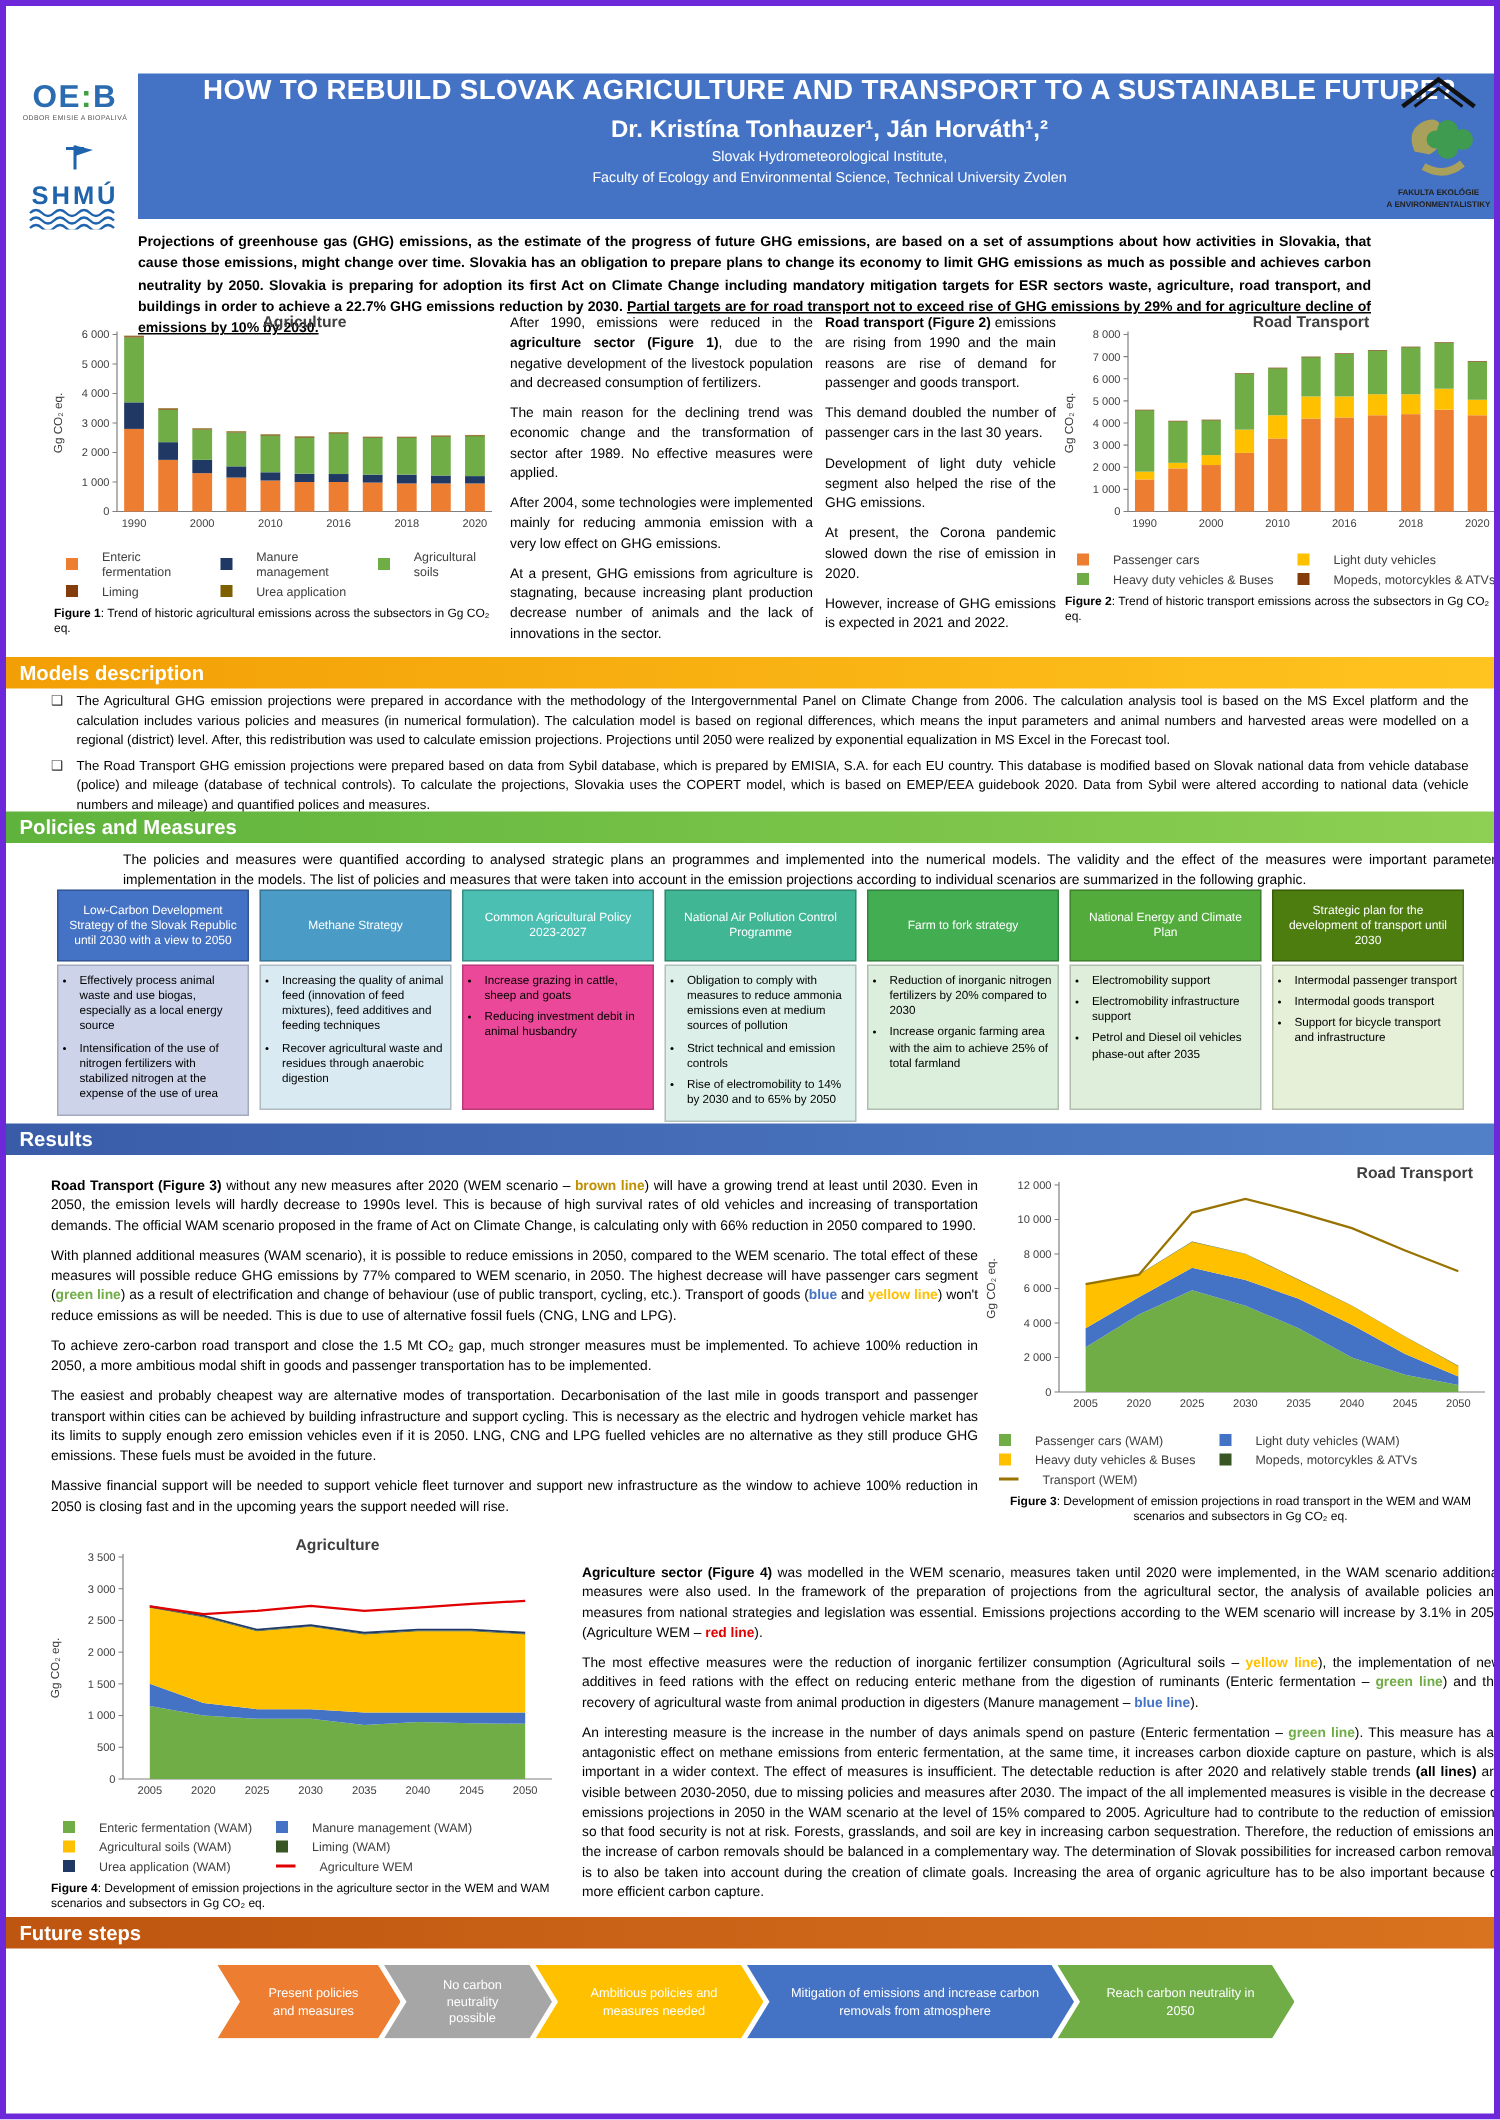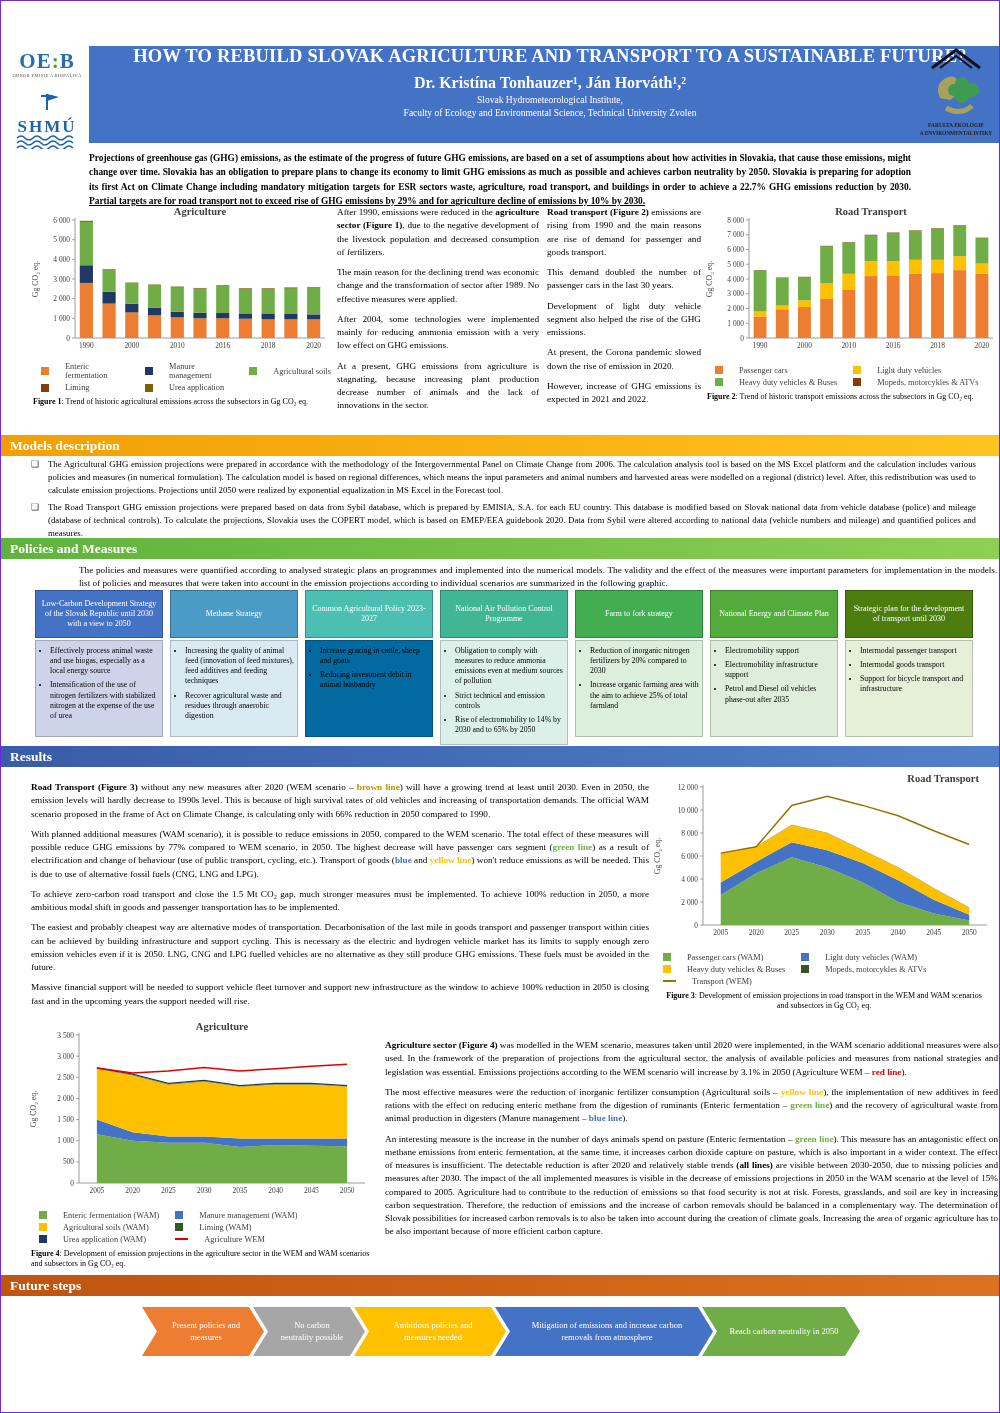--- a/index.html
+++ b/index.html
@@ -1,17 +1,17 @@
 <!DOCTYPE html>
 <html><head>
 <meta charset="utf-8">
 <style>
   html,body{margin:0;padding:0;background:#fff;}
   .page{position:relative;width:1000px;height:1413px;background:#fff;overflow:hidden;
-        font-family:Liberation Serif, serif;color:#000;border:1px solid #6d28d9;box-sizing:border-box;}
+        font-family:Liberation Sans, sans-serif;color:#000;border:4px solid #6d28d9;box-sizing:border-box;}
   .abs{position:absolute;}
   
   .band{left:88px;top:45px;width:922px;height:97px;background:#4472C4;color:#ffffff;text-align:center;box-sizing:border-box;}
   .band .title{font-size:18.5px;font-weight:bold;letter-spacing:.2px;}
   .band .authors{font-size:16px;font-weight:bold;margin-top:7px;}
   .band .affil{font-size:9.5px;margin-top:3px;}
   .logosL{left:6px;top:50px;width:80px;text-align:center;}
   .oebt{font-size:21px;font-weight:bold;color:#2B6CB0;letter-spacing:1px;line-height:1;}
   .oebt .dots{color:#3FA142;}
   .oebc{font-size:4.6px;color:#555;margin-top:1px;letter-spacing:.3px;}
@@ -355,21 +355,21 @@
         <div class="ph" style="background: rgb(74, 156, 198);">Methane Strategy</div>
         <div class="pb" style="background: rgb(218, 234, 243);">
           <ul>
             <li>Increasing the quality of animal feed (innovation of feed mixtures), feed additives and feeding techniques</li>
             <li>Recover agricultural waste and residues through anaerobic digestion</li>
           </ul>
         </div>
       </div>
       <div class="pbox">
         <div class="ph" style="background: rgb(75, 191, 178);">Common Agricultural Policy 2023-2027</div>
-        <div class="pb" style="background: #0369a1;">
+        <div class="pb" style="background: #ec4899;">
           <ul>
             <li>Increase grazing in cattle, sheep and goats</li>
             <li>Reducing investment debit in animal husbandry</li>
           </ul>
         </div>
       </div>
       <div class="pbox">
         <div class="ph" style="background: rgb(65, 182, 148);">National Air Pollution Control Programme</div>
         <div class="pb" style="background: rgb(220, 240, 233);">
           <ul>

